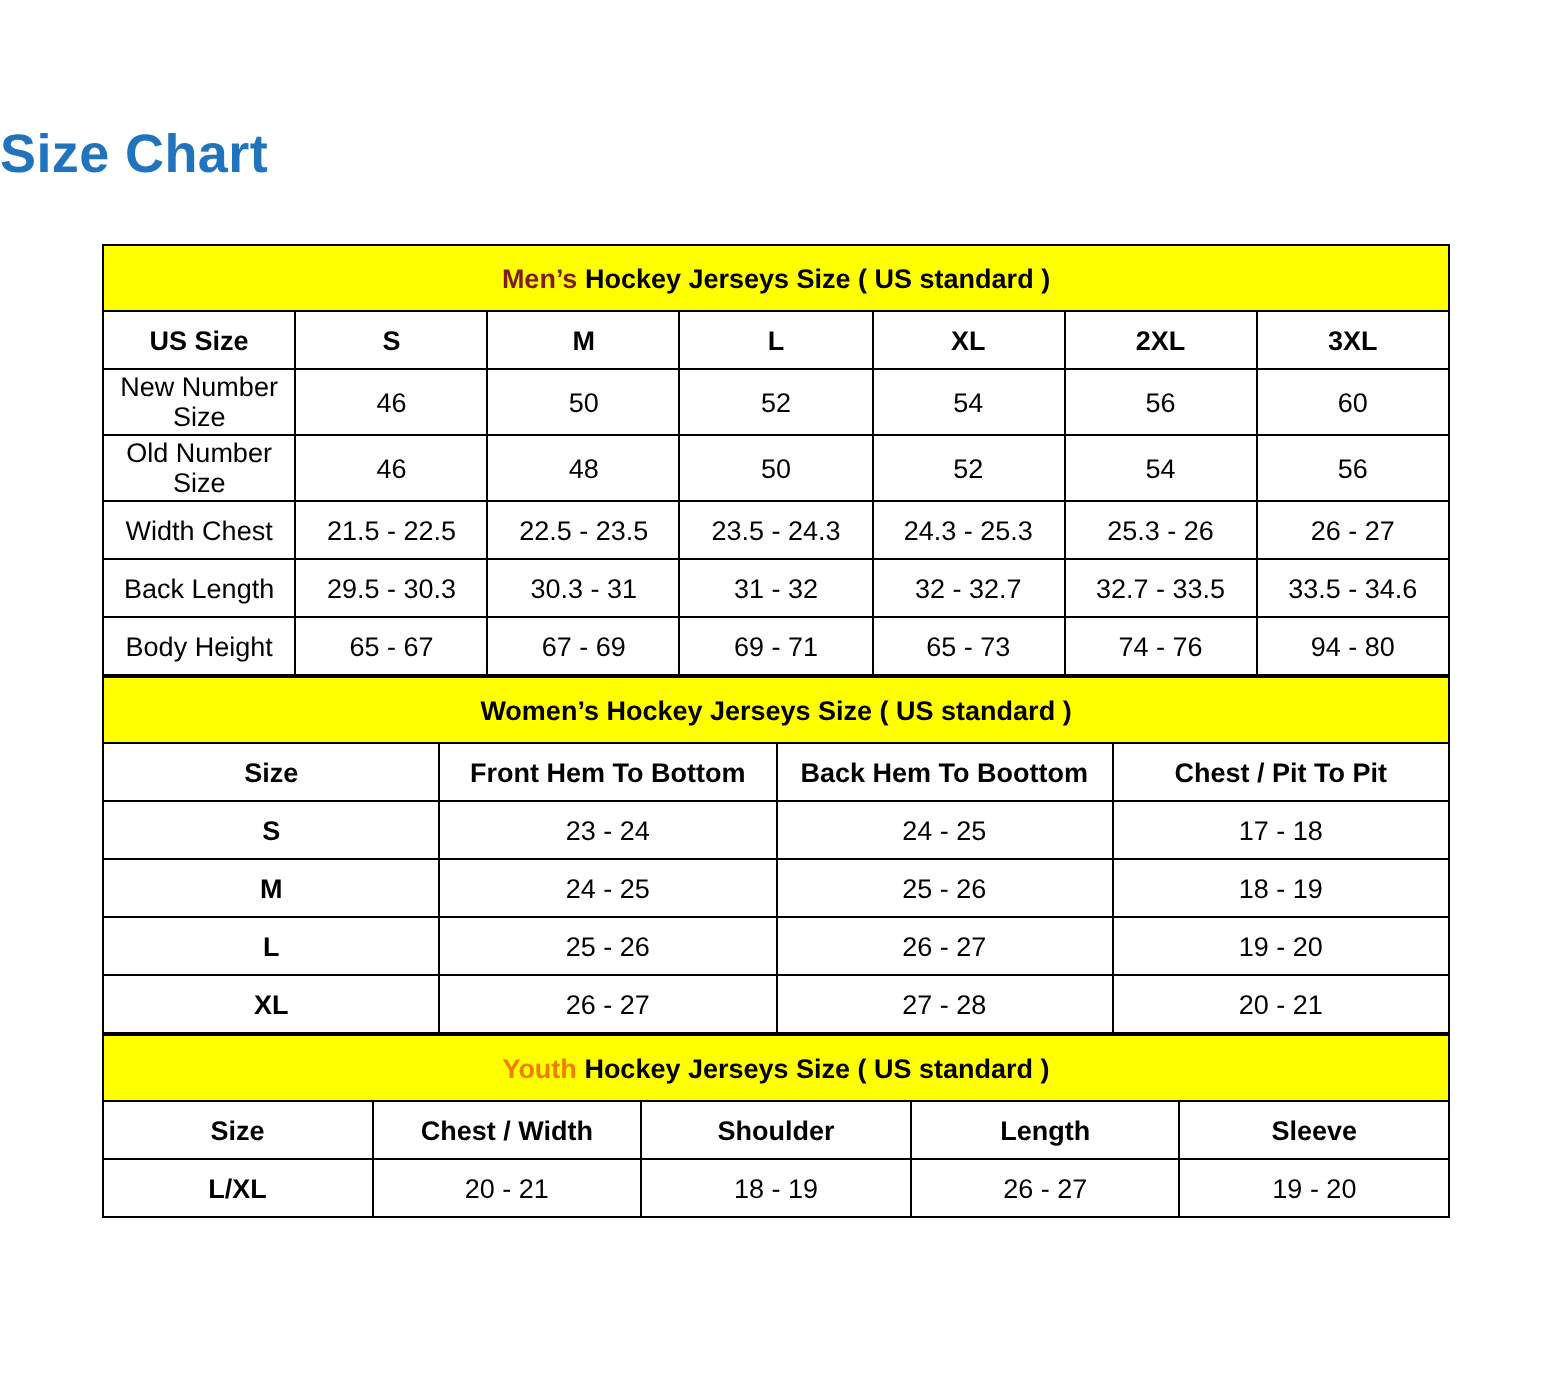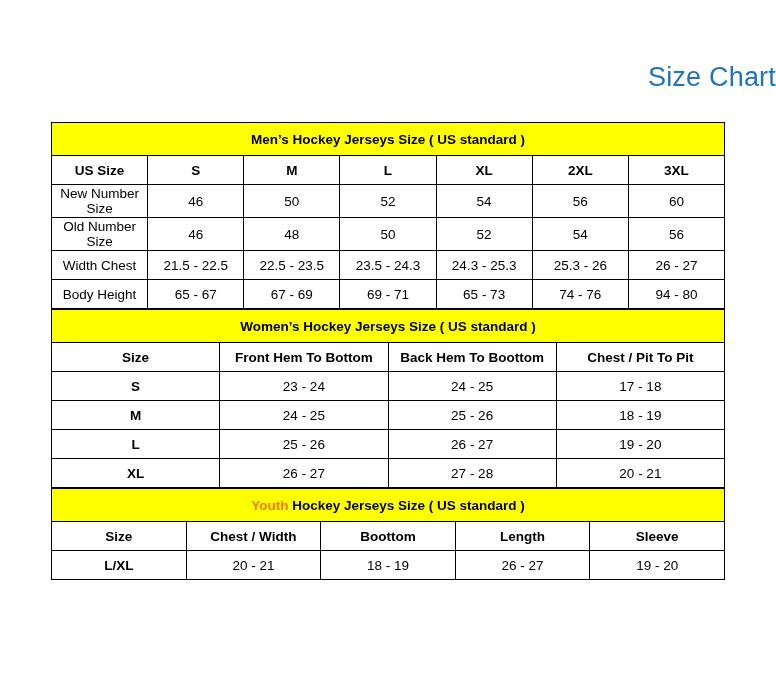--- a/index.html
+++ b/index.html
@@ -13,24 +13,24 @@
     font-family: "Liberation Sans", sans-serif;
     color: #000000;
   }
   .page {
     position: relative;
     width: 776px;
     height: 692px;
     box-sizing: border-box;
   }
   .title {
-    text-align: right;
+    text-align: left;
     color: #1f74bd;
     font-size: 27px;
-    font-weight: normal;
+    font-weight: bold;
     padding-top: 62px;
     padding-bottom: 0;
     letter-spacing: 0.2px;
   }
   .tables {
     width: 674px;
     margin: 29px auto 0 auto;
   }
   table.sz {
     border-collapse: collapse;
@@ -44,21 +44,21 @@
     height: 26px;
     padding: 1px 2px;
     vertical-align: middle;
   }
   .banner {
     background: #ffff00;
     font-weight: bold;
     font-size: 15px;
     height: 30px !important;
   }
-  .banner .accent-red { color: #000000; }
+  .banner .accent-red { color: #7f1d1d; }
   .banner .accent-green { color: #000000; }
   .banner .accent-orange { color: #f07d00; margin-top: 27px; }
   .hdr {
     font-weight: bold;
   }
   .rowlabel {
     font-weight: normal;
   }
   .bold {
     font-weight: bold;
@@ -108,20 +108,29 @@
         <tr>
           <td class="rowlabel">Width Chest</td>
           <td>21.5 - 22.5</td>
           <td>22.5 - 23.5</td>
           <td>23.5 - 24.3</td>
           <td>24.3 - 25.3</td>
           <td>25.3 - 26</td>
           <td>26 - 27</td>
         </tr>
         <tr>
+          <td class="rowlabel">Back Length</td>
+          <td>29.5 - 30.3</td>
+          <td>30.3 - 31</td>
+          <td>31 - 32</td>
+          <td>32 - 32.7</td>
+          <td>32.7 - 33.5</td>
+          <td>33.5 - 34.6</td>
+        </tr>
+        <tr>
           <td class="rowlabel">Body Height</td>
           <td>65 - 67</td>
           <td>67 - 69</td>
           <td>69 - 71</td>
           <td>65 - 73</td>
           <td>74 - 76</td>
           <td>94 - 80</td>
         </tr>
       </tbody>
     </table>
@@ -165,21 +174,21 @@
     </table>
 
     <table class="sz">
       <tbody>
         <tr>
           <td class="banner" colspan="5"><span class="accent-orange">Youth</span><span> Hockey Jerseys Size ( US standard )</span></td>
         </tr>
         <tr>
           <td class="hdr" style="width:140px">Size</td>
           <td class="hdr">Chest / Width</td>
-          <td class="hdr">Boottom</td>
+          <td class="hdr">Shoulder</td>
           <td class="hdr">Length</td>
           <td class="hdr">Sleeve</td>
         </tr>
         <tr>
           <td class="bold">L/XL</td>
           <td>20 - 21</td>
           <td>18 - 19</td>
           <td>26 - 27</td>
           <td>19 - 20</td>
         </tr>

